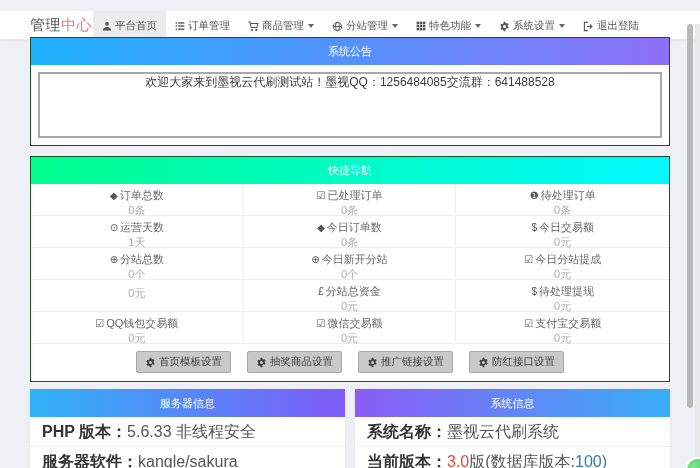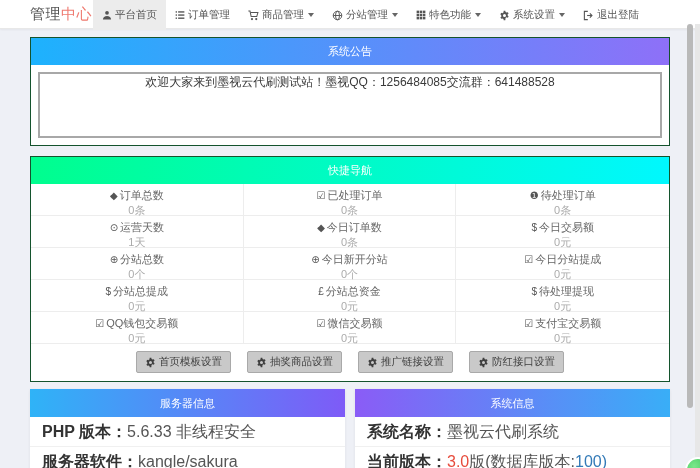--- a/index.html
+++ b/index.html
@@ -1,19 +1,19 @@
 <!DOCTYPE html>
 <html><head>
 <meta charset="utf-8">
 <style>
   html,body{margin:0;padding:0;}
   .page{position:relative;width:700px;height:468px;background:#eef0f6;overflow:hidden;
         font-family:"Liberation Sans","DejaVu Sans",sans-serif;}
   
-  .topbar{position:absolute;top:0;left:0;width:700px;height:28px;background:#fff;
+  .topbar{position:absolute;top:11px;left:0;width:700px;height:28px;background:#fff;
           border-bottom:1px solid #e8e8e8;box-shadow:0 1px 2px rgba(0,0,0,.05);
           display:flex;align-items:center;}
   .logo{margin-left:30px;font-size:15px;letter-spacing:.5px;cursor:pointer;white-space:nowrap;}
   .logo-a{color:#555;}
   .logo-b{color:#ef7a70;}
   .nav{position:absolute;right:52px;top:0;height:30px;display:flex;align-items:stretch;}
   .nav-item{display:flex;align-items:center;padding:0 9px;font-size:10.5px;color:#555;
             cursor:pointer;white-space:nowrap;}
   .nav-item.active{background:#ececec;}
   .nav-icon{display:inline-flex;margin-right:3px;color:#555;}
@@ -196,21 +196,20 @@
           </div>
           <div class="stat-cell">
             <div class="stat-label"><span class="stat-icon">⊕</span>今日新开分站</div>
             <div class="stat-value">0个</div>
           </div>
           <div class="stat-cell">
             <div class="stat-label"><span class="stat-icon">☑</span>今日分站提成</div>
             <div class="stat-value">0元</div>
           </div>
           <div class="stat-cell">
-            <div class="stat-label"><span class="stat-icon">$</span>分站总提成</div>
             <div class="stat-value">0元</div>
           </div>
           <div class="stat-cell">
             <div class="stat-label"><span class="stat-icon">£</span>分站总资金</div>
             <div class="stat-value">0元</div>
           </div>
           <div class="stat-cell">
             <div class="stat-label"><span class="stat-icon">$</span>待处理提现</div>
             <div class="stat-value">0元</div>
           </div>

